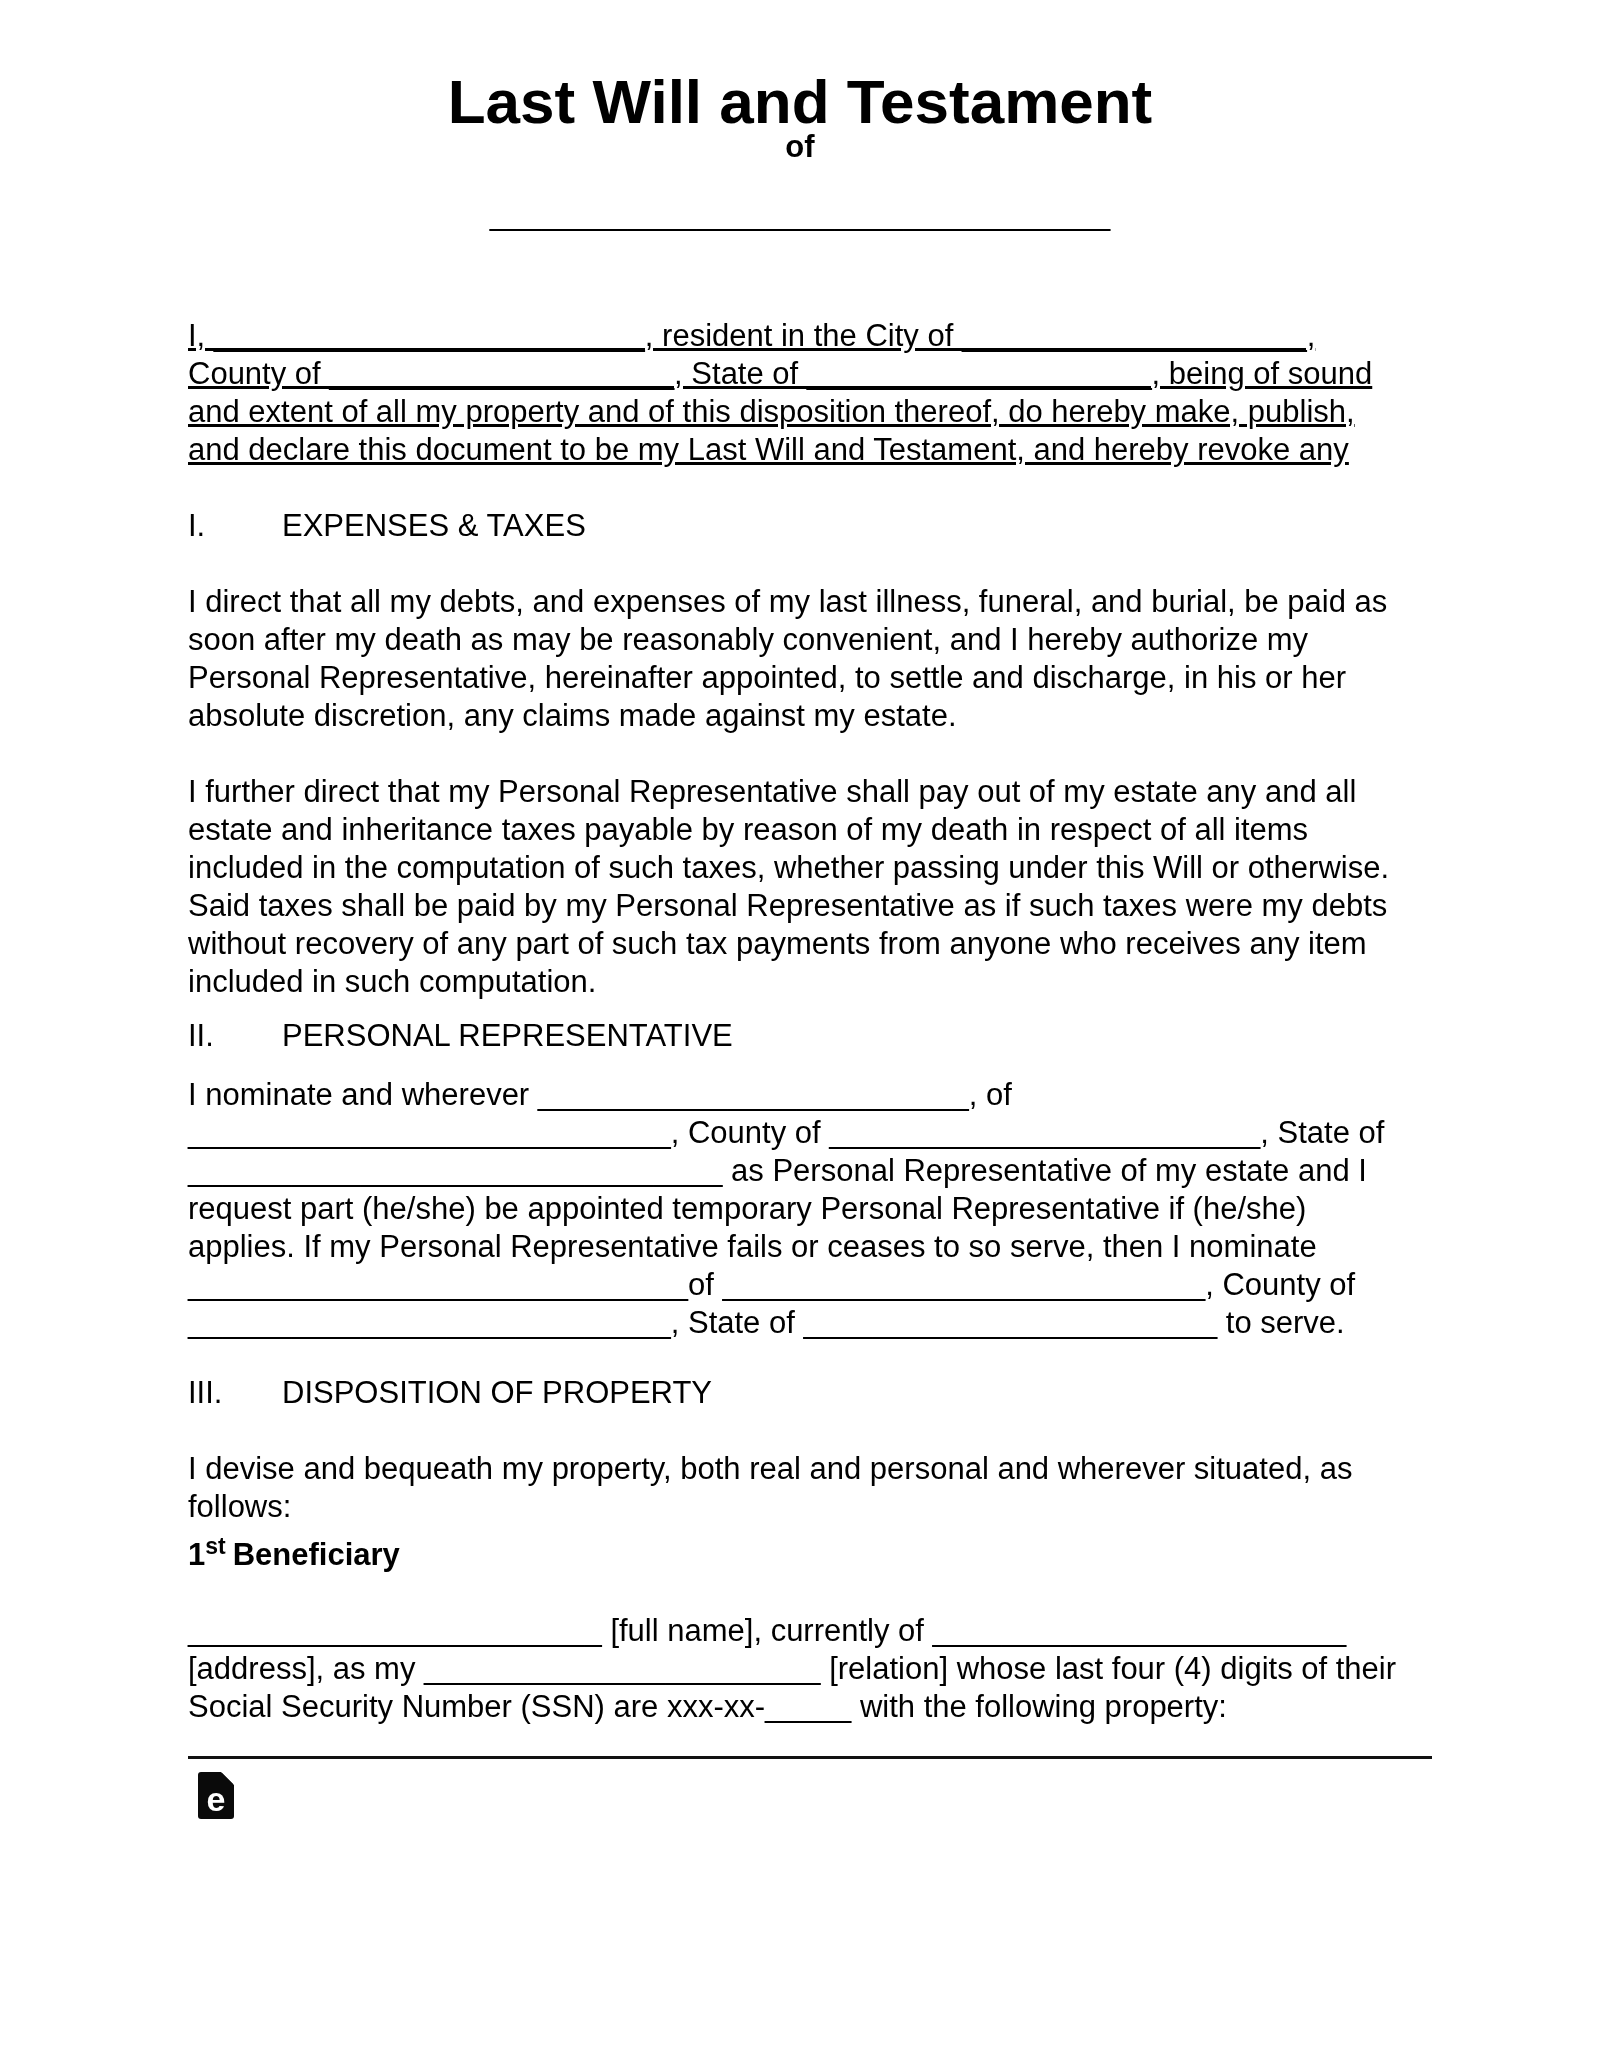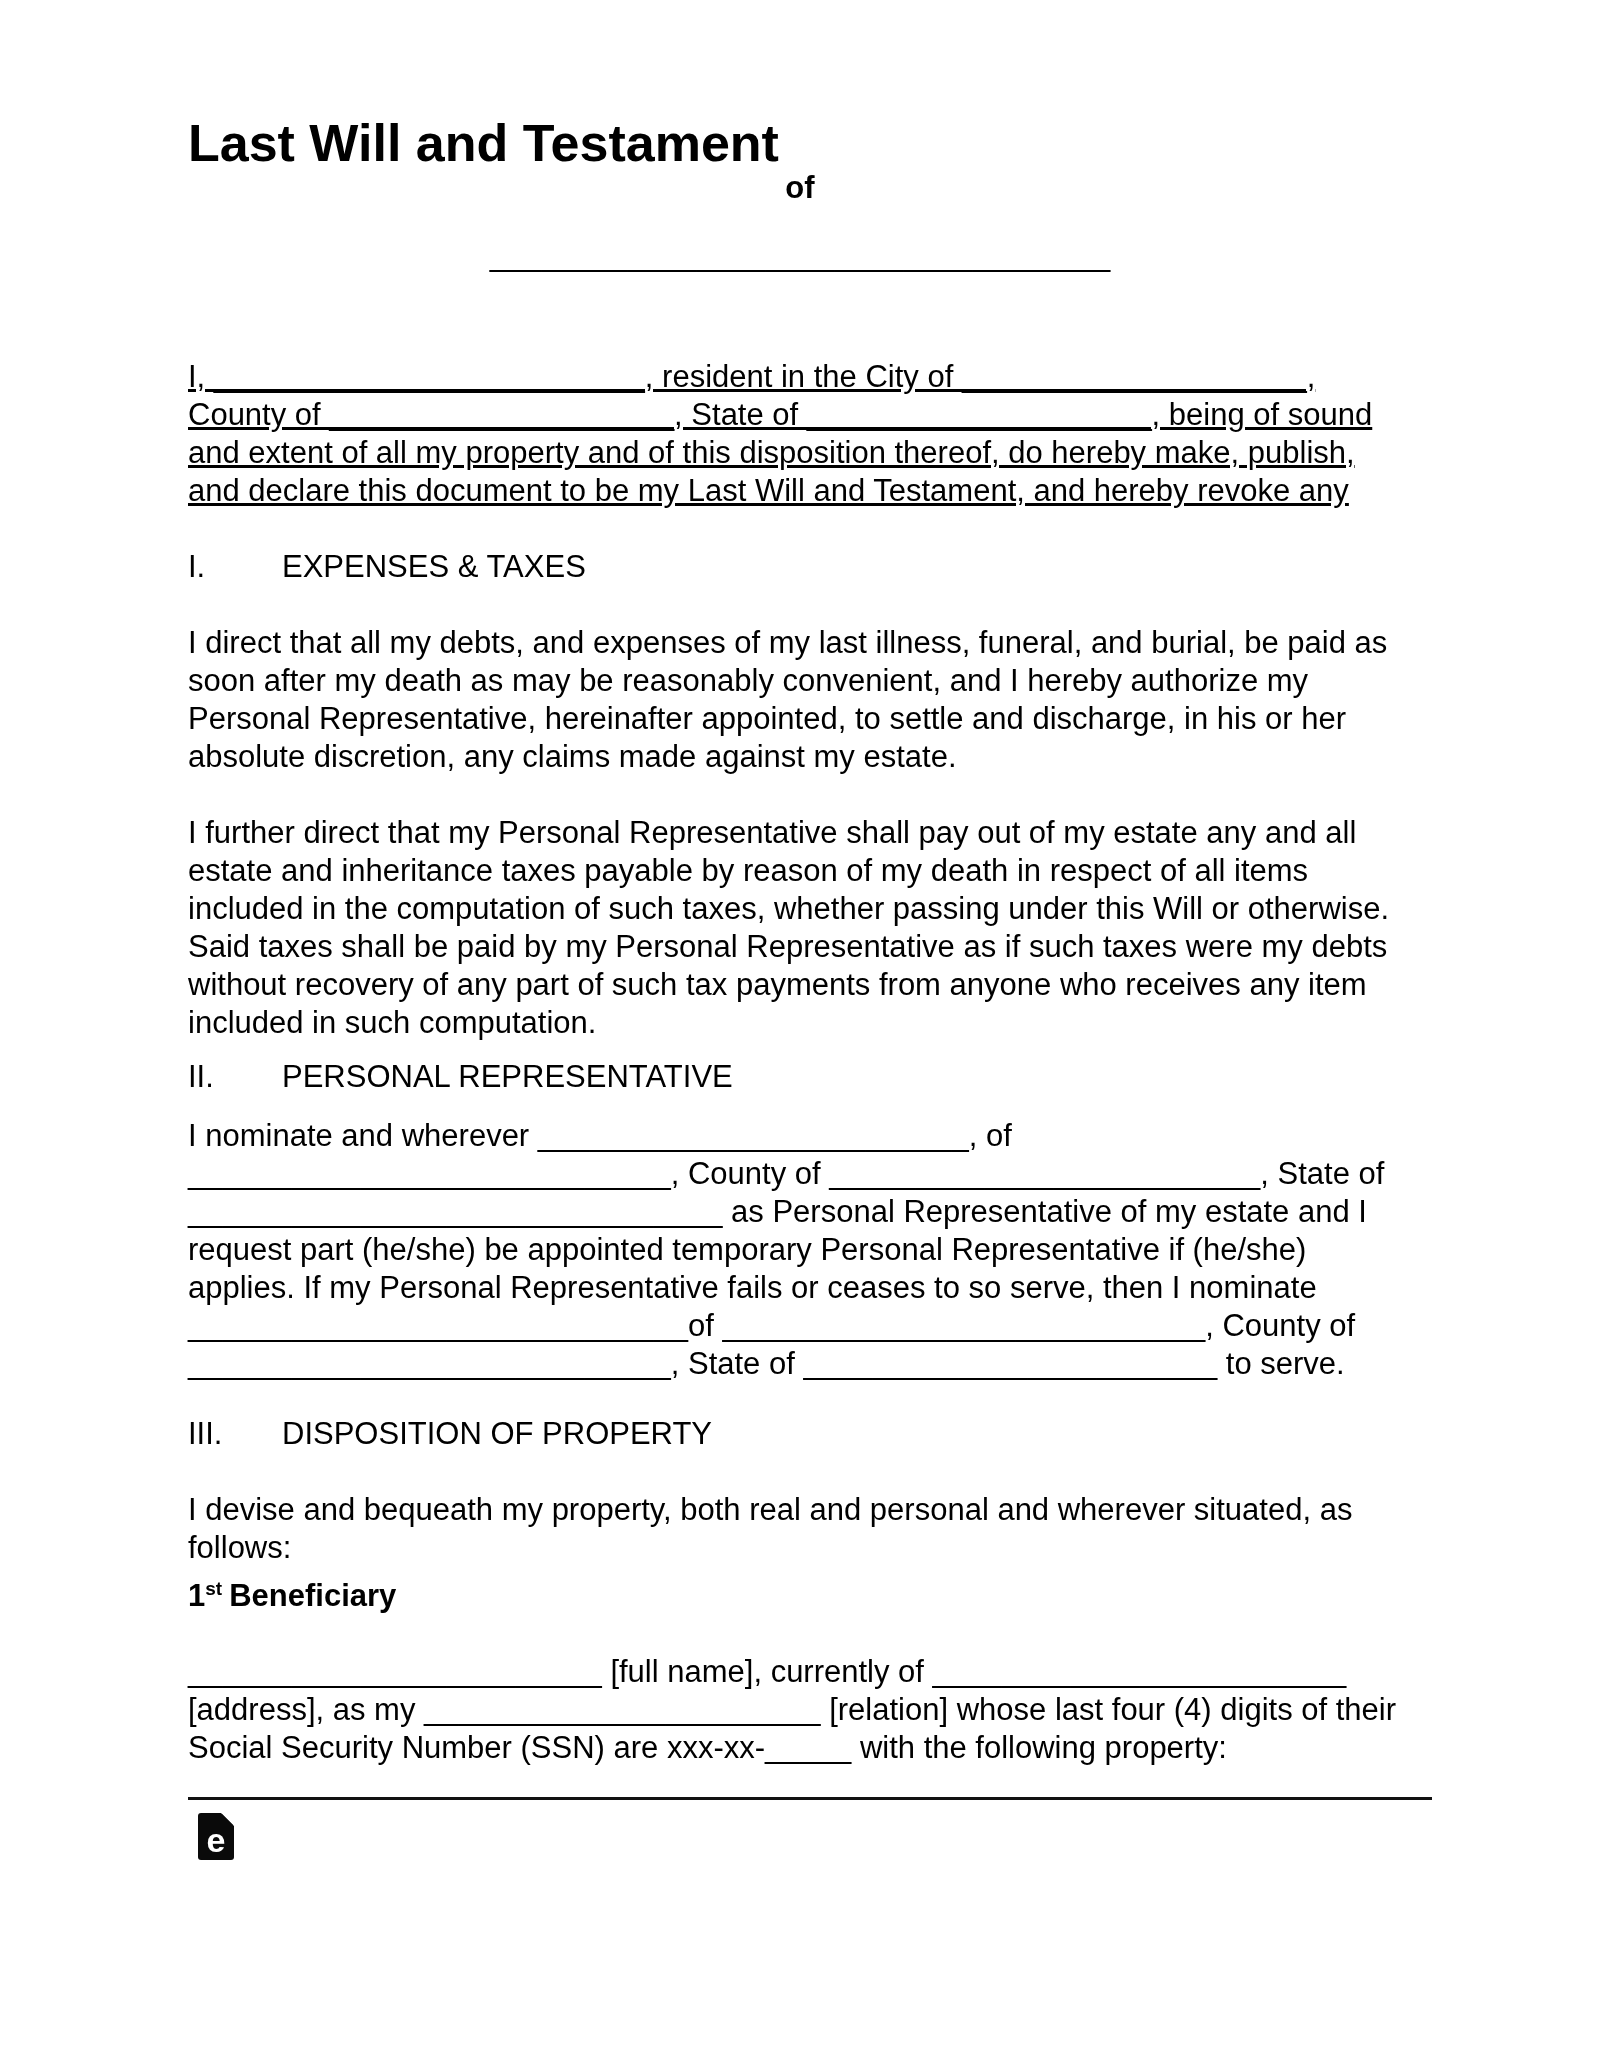--- a/index.html
+++ b/index.html
@@ -16,23 +16,23 @@
     font-family: "Liberation Sans", "DejaVu Sans", sans-serif;
     font-size: 31px;
     line-height: 38px;
     overflow: hidden;
   }
   .body-col {
     margin-left: 188px;
     width: 1224px;
   }
   .doc-title {
-    padding-top: 117px;
-    text-align: left;
-    font-size: 52px;
+    padding-top: 76px;
+    text-align: center;
+    font-size: 62px;
     line-height: 52px;
     font-weight: bold;
   }
   .doc-subtitle {
     text-align: center;
     font-weight: bold;
   }
   .name-line {
     text-align: center;
     margin-top: 30px;
@@ -50,21 +50,21 @@
     width: 94px;
   }
   #sec2-head { margin-top: 16px; }
   #sec2-para { margin-top: 21px; }
   #sec3-head { margin-top: 32px; }
   .benef-head {
     margin-top: 10px;
     font-weight: bold;
   }
   .benef-head .sup {
-    font-size: 19px;
+    font-size: 23px;
     vertical-align: super;
     line-height: 0;
   }
   .benef-head .benef-label { margin-left: 7px; }
   .benef-para { }
   .footer-rule {
     margin-top: 30px;
     width: 1244px;
     height: 0;
     border-bottom: 3px solid #111111;

